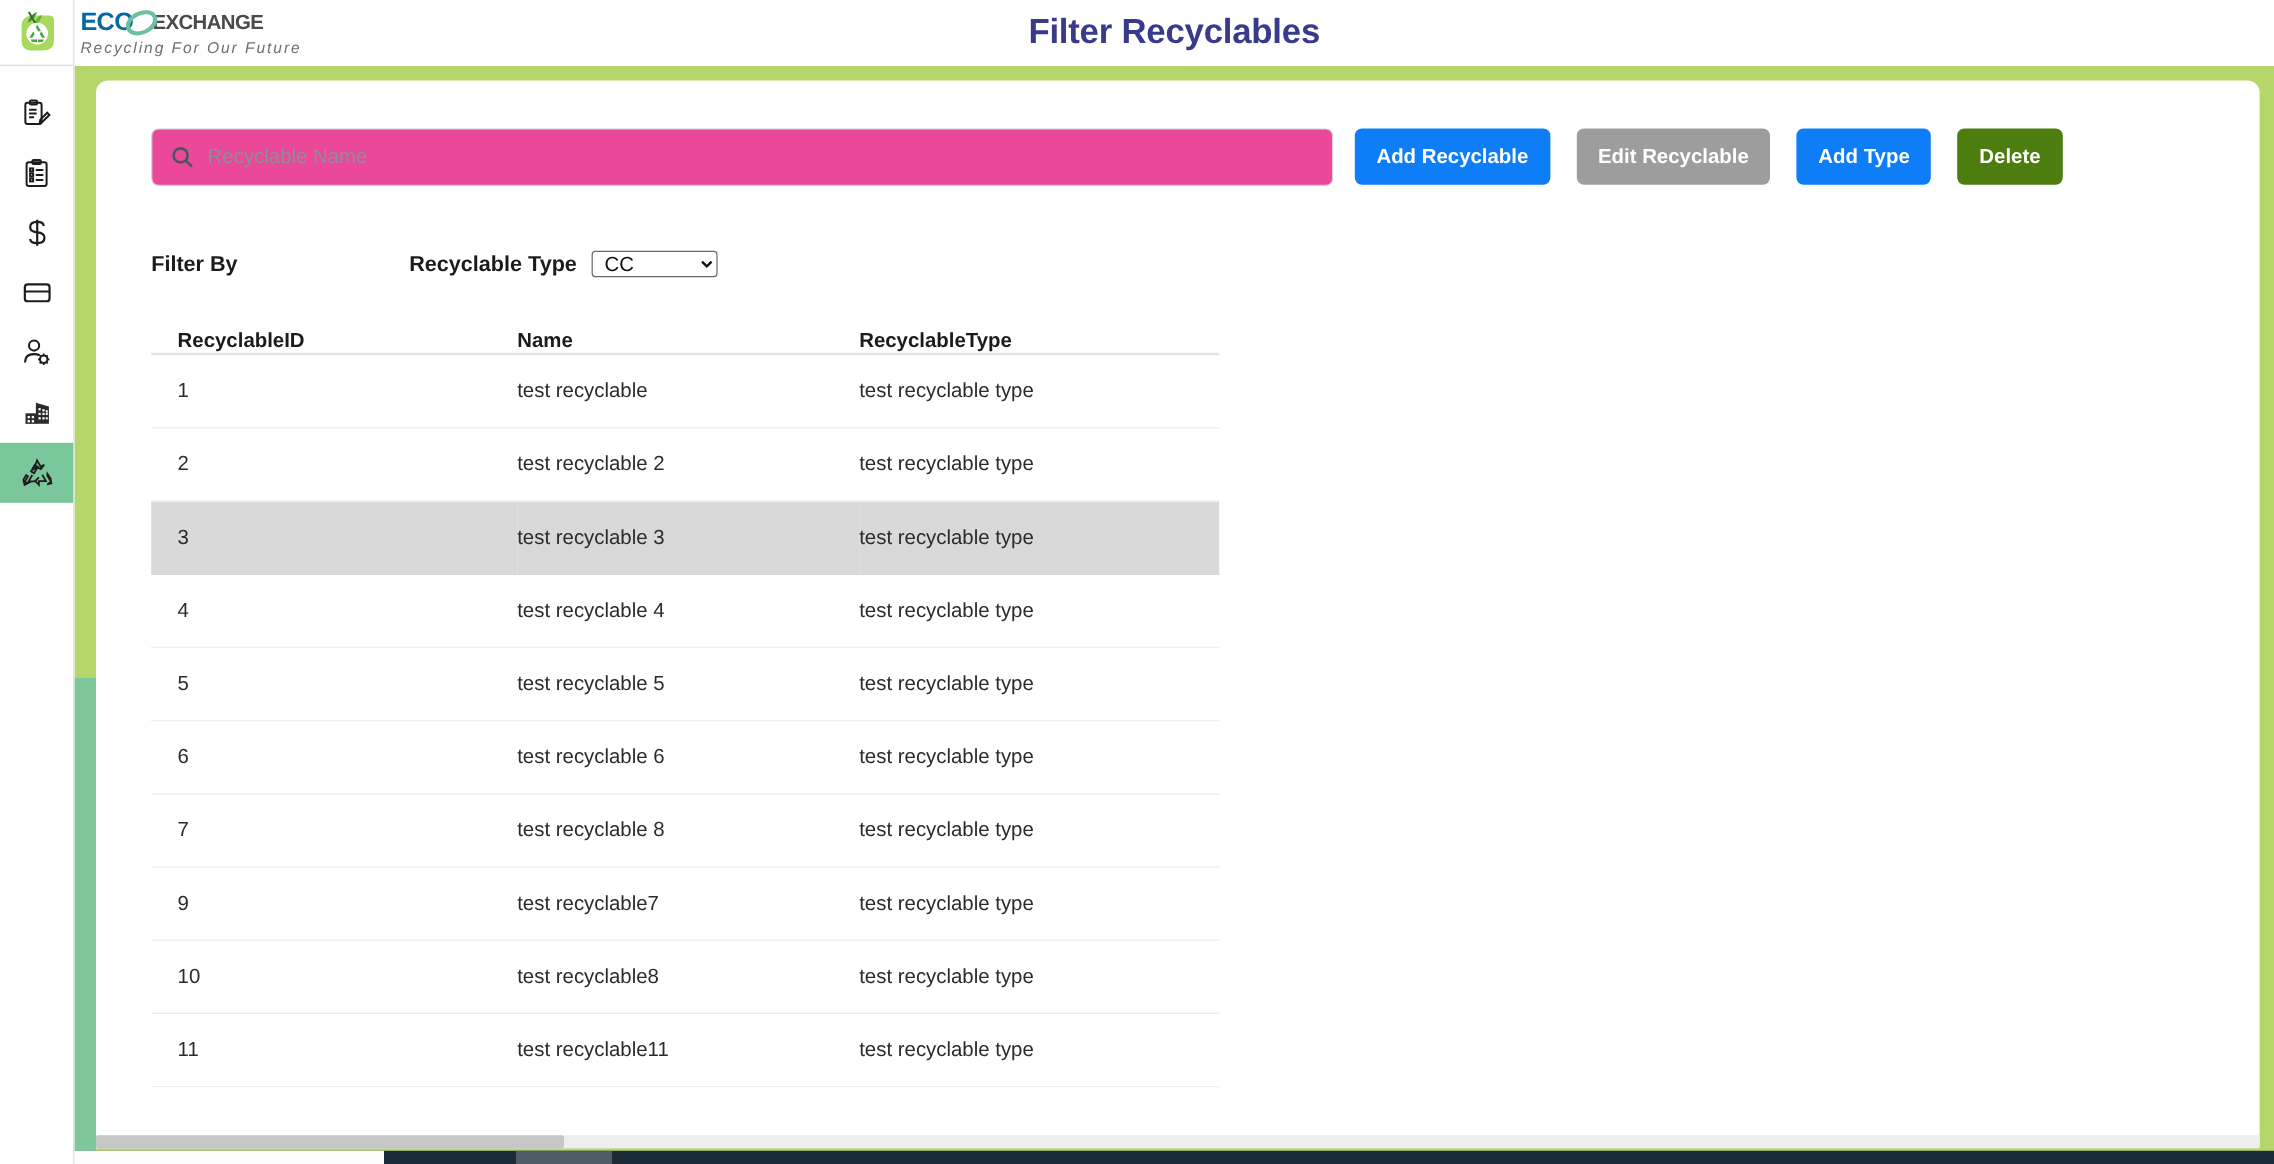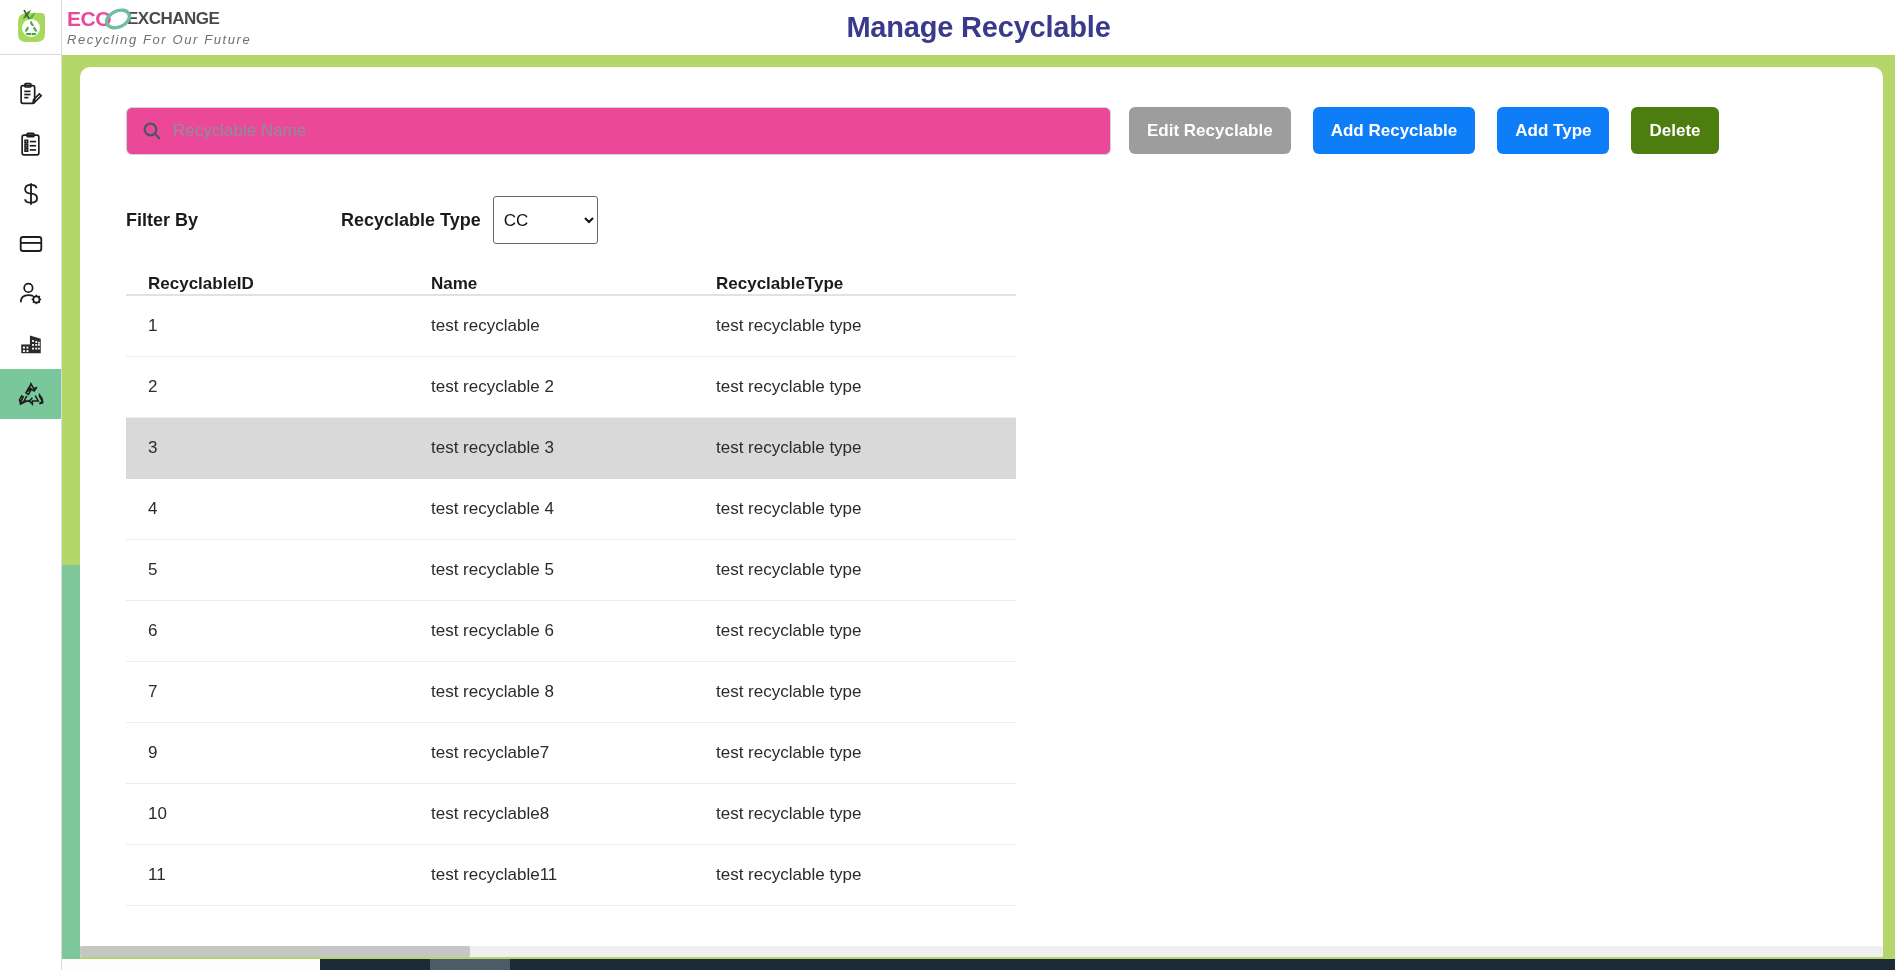--- a/index.html
+++ b/index.html
@@ -165,21 +165,21 @@
     width: 215px;
   }
   .filter-type-label {
     font-size: 18px;
     color: #1b1b1b;
     font-weight: 600;
     margin-right: 12px;
   }
   .type-select {
     width: 105px;
-    height: 48px;
+    height: 22px;
     font-size: 17px;
     font-family: "Liberation Sans", sans-serif;
     border: 1px solid #6a6a6a;
     border-radius: 3px;
     padding: 0 6px;
     background: #fff;
     color: #111;
   }
 
   
@@ -354,51 +354,51 @@
           <path d="M8.5 13.6 L5.9 18.1 L10.9 18.1"></path>
         </svg>
       </div>
 
     </div>
   </div>
 
   <div class="topbar">
     <div style="position:absolute;left:5px;top:7px;display:flex;flex-direction:column;">
       <div style="display:flex;align-items:center;position:relative;">
-        <span style="font-size:21px;font-weight:bold;color:#ec4899;letter-spacing:-0.5px;">ECO</span>
+        <span style="font-size:21px;font-weight:bold;color:#0369a1;letter-spacing:-0.5px;">ECO</span>
         <svg width="30" height="26" viewBox="0 0 30 26" style="position:absolute;left:36px;top:-1px;">
           <ellipse cx="15" cy="13" rx="12" ry="8" fill="none" stroke="#6cc0a0" stroke-width="3.4" transform="rotate(-25 15 13)"></ellipse>
         </svg>
         <span style="font-size:17px;font-weight:bold;color:#4a4a4a;letter-spacing:-0.5px;margin-left:16px;">EXCHANGE</span>
       </div>
       <span style="font-size:13px;color:#6f6f6f;letter-spacing:1.6px;align-self:flex-end;margin-top:1px;margin-right:2px;font-style:italic;">Recycling For Our Future</span>
     </div>
 
-    <h1 class="page-title">Manage Recyclable</h1>
+    <h1 class="page-title">Filter Recyclables</h1>
   </div>
 
   <div class="frame-green"></div>
   <div class="frame-teal"></div>
 
   <div class="frame-inner">
     <div class="content">
 
       <div class="toolbar-row">
 
         <div class="search-wrap">
           <svg class="search-icon" viewBox="0 0 24 24" fill="none" stroke="#4d5560" stroke-width="2.6">
             <circle cx="10.2" cy="10.2" r="7"></circle>
             <line x1="15.4" y1="15.4" x2="21.5" y2="21.5"></line>
           </svg>
           <input class="search-input" type="text" placeholder="Recyclable Name" style="">
         </div>
 
         <div class="btn-group">
+          <button class="btn btn-primary">Add Recyclable</button>
           <button class="btn btn-disabled">Edit Recyclable</button>
-          <button class="btn btn-primary">Add Recyclable</button>
           <button class="btn btn-primary">Add Type</button>
           <button class="btn btn-danger">Delete</button>
         </div>
       </div>
 
       <div class="filter-row">
         <span class="filter-label">Filter By</span>
         <span class="filter-type-label">Recyclable Type</span>
         <select class="type-select">
           <option>CC</option>

